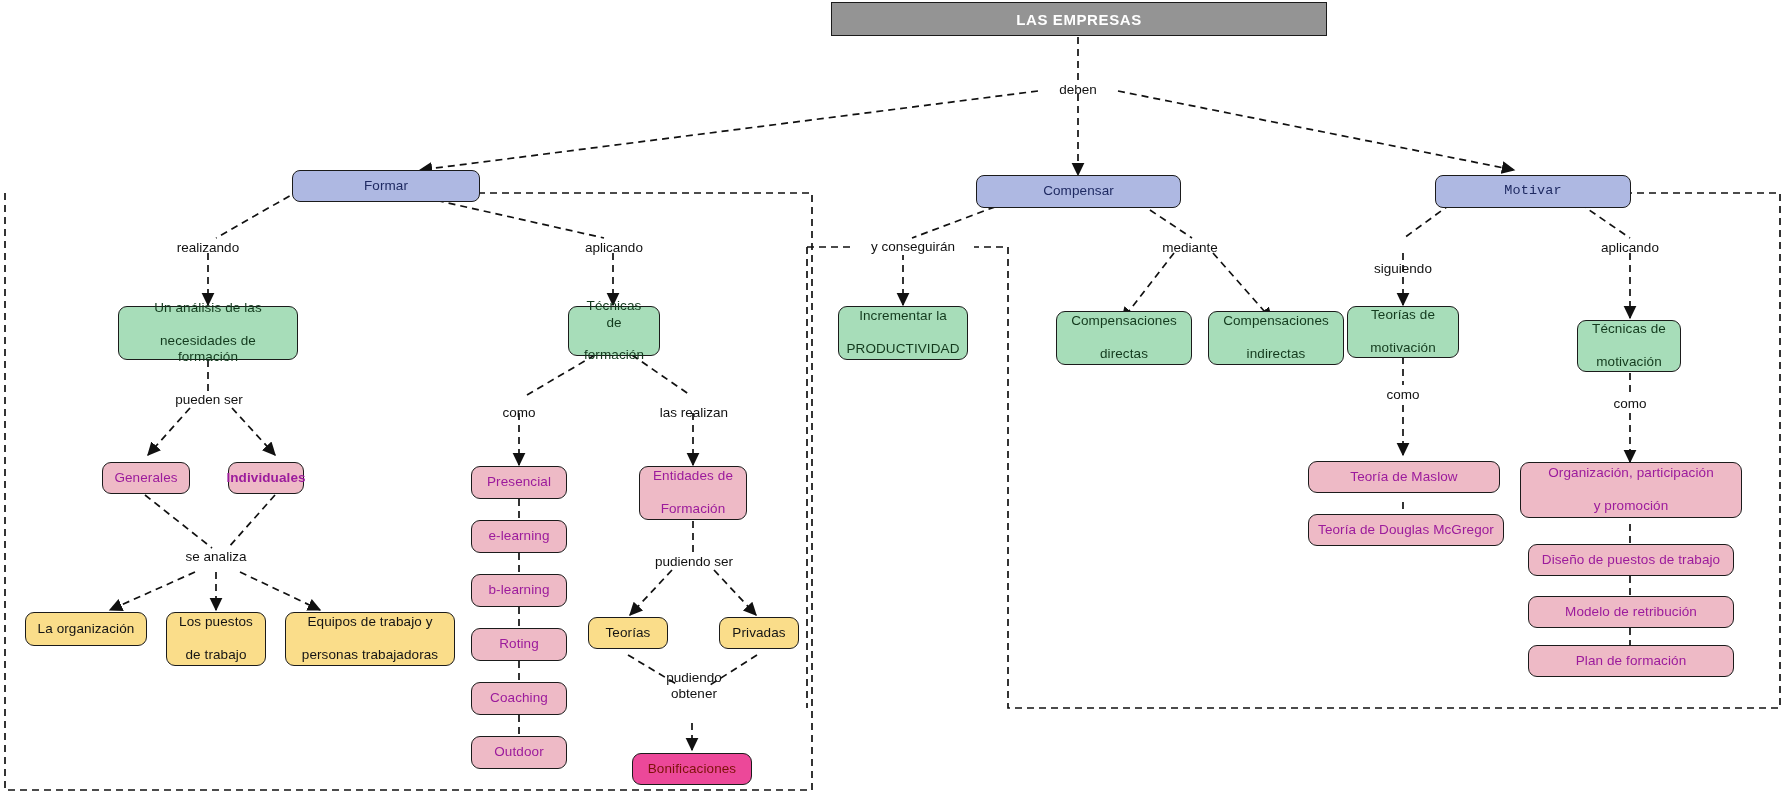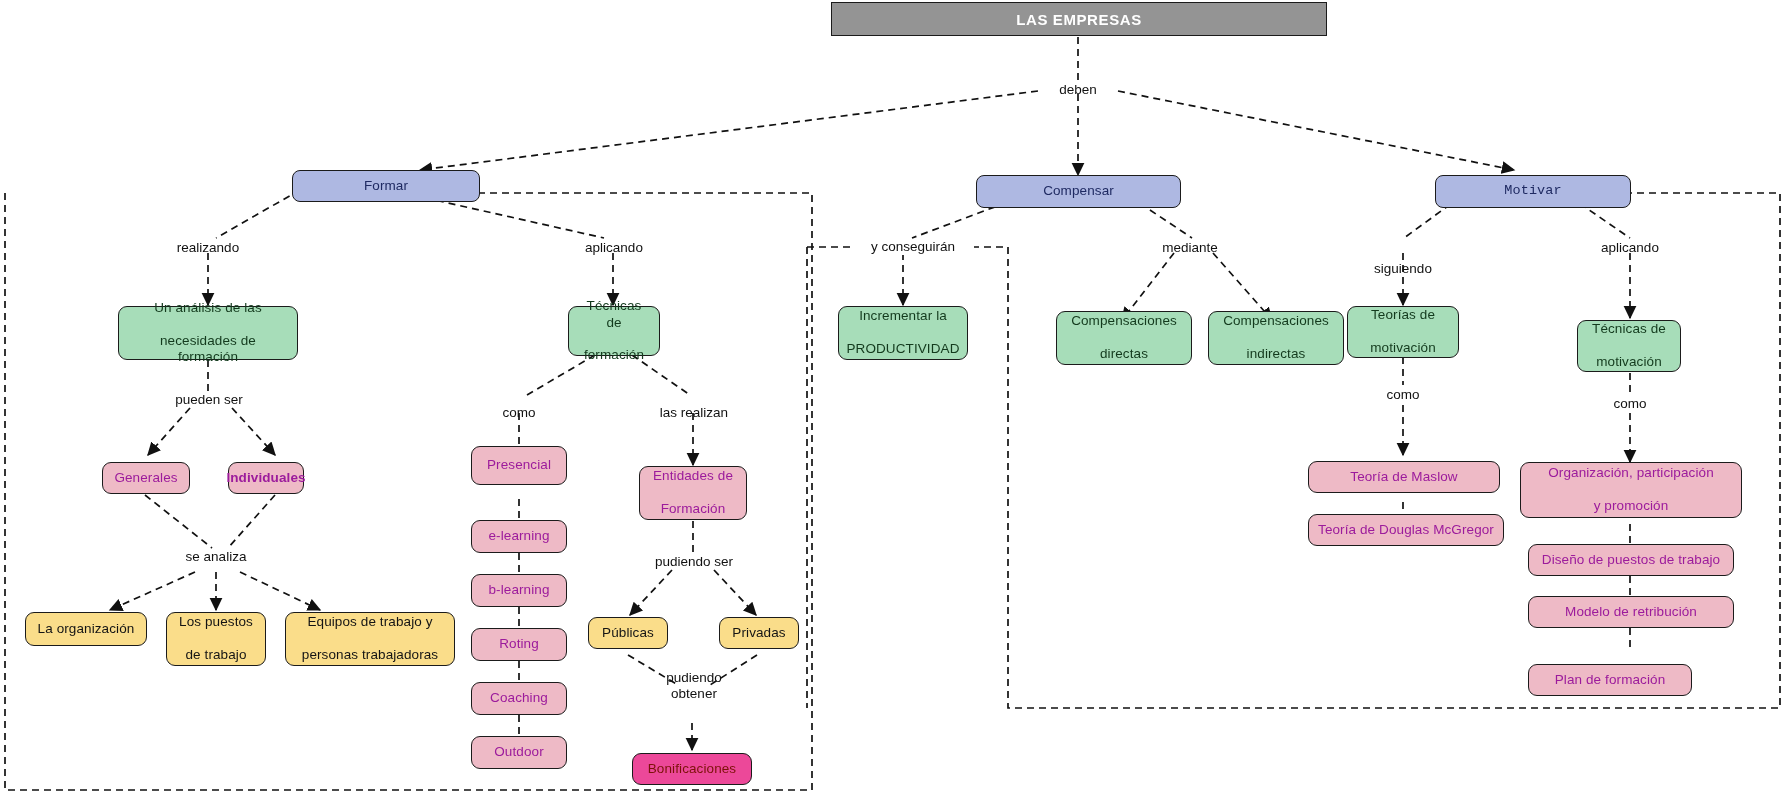--- a/index.html
+++ b/index.html
@@ -145,21 +145,21 @@
   <div class="node yellow" style="left:25px;top:612px;width:122px;height:34px;">
     <span>La organización</span>
   </div>
   <div class="node yellow" style="left:166px;top:612px;width:100px;height:54px;">
     <span><span>Los puestos</span><br><span>de trabajo</span></span>
   </div>
   <div class="node yellow" style="left:285px;top:612px;width:170px;height:54px;">
     <span><span>Equipos de trabajo y</span><br><span>personas trabajadoras</span></span>
   </div>
 
-  <div class="node pink" style="left:471px;top:446px;width:96px;height:39px;justify-content:center;">
+  <div class="node pink" style="left:471px;top:466px;width:96px;height:33px;justify-content:center;">
     <span>Presencial</span>
   </div>
   <div class="node pink" style="left:471px;top:520px;width:96px;height:33px;">
     <span>e-learning</span>
   </div>
   <div class="node pink" style="left:471px;top:574px;width:96px;height:33px;">
     <span>b-learning</span>
   </div>
   <div class="node pink" style="left:471px;top:628px;width:96px;height:33px;">
     <span>Roting</span>
@@ -168,21 +168,21 @@
     <span>Coaching</span>
   </div>
   <div class="node pink" style="left:471px;top:736px;width:96px;height:33px;">
     <span>Outdoor</span>
   </div>
 
   <div class="node pink" style="left:639px;top:466px;width:108px;height:54px;">
     <span><span>Entidades de</span><br><span>Formación</span></span>
   </div>
   <div class="node yellow" style="left:588px;top:617px;width:80px;height:32px;">
-    <span>Públicas</span>
+    <span>Teorías</span>
   </div>
   <div class="node yellow" style="left:719px;top:617px;width:80px;height:32px;">
     <span>Privadas</span>
   </div>
   <div class="node orange" style="left:632px;top:753px;width:120px;height:32px;">
     <span>Bonificaciones</span>
   </div>
 
   <div class="node green" style="left:838px;top:306px;width:130px;height:54px;">
     <span><span>Incrementar la</span><br><span>PRODUCTIVIDAD</span></span>
@@ -210,21 +210,21 @@
 
   <div class="node pink" style="left:1520px;top:462px;width:222px;height:56px;">
     <span><span>Organización, participación</span><br><span>y promoción</span></span>
   </div>
   <div class="node pink" style="left:1528px;top:544px;width:206px;height:32px;">
     <span>Diseño de puestos de trabajo</span>
   </div>
   <div class="node pink" style="left:1528px;top:596px;width:206px;height:32px;">
     <span>Modelo de retribución</span>
   </div>
-  <div class="node pink" style="left:1528px;top:664px;width:164px;height:32px;">
+  <div class="node pink" style="left:1528px;top:645px;width:206px;height:32px;">
     <span>Plan de formación</span>
   </div>
 
   <div class="lbl" style="left:1046px;top:82px;width:64px;">
     <span>deben</span>
   </div>
   <div class="lbl" style="left:160px;top:240px;width:96px;">
     <span>realizando</span>
   </div>
   <div class="lbl" style="left:566px;top:240px;width:96px;">

